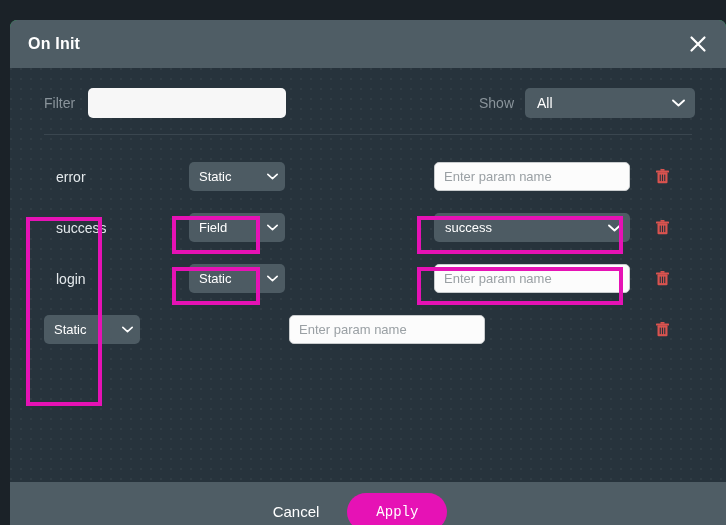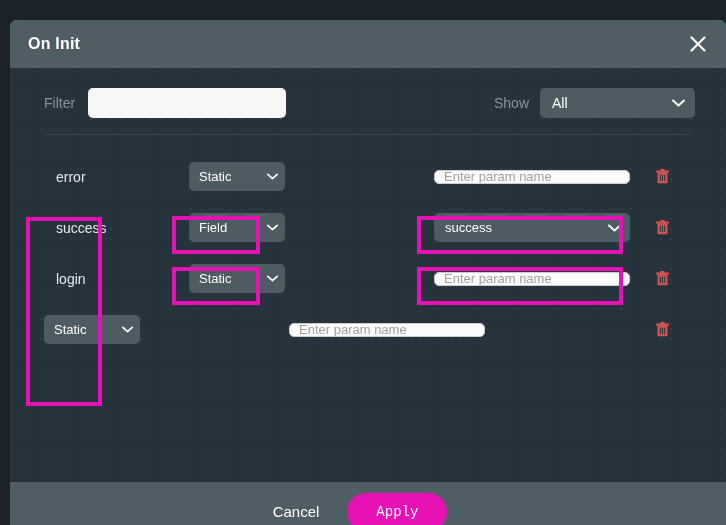--- a/index.html
+++ b/index.html
@@ -102,21 +102,21 @@
     font-size: 14px;
     display: flex;
     align-items: center;
     padding: 0 10px 0 12px;
     cursor: pointer;
     position: relative;
     user-select: none;
   }
   .std-select .sel-label { flex: 1 1 auto; }
   .chev { flex: 0 0 auto; margin-left: 8px; display: flex; align-items: center; }
-  #show-select { width: 155px; height: 30px; }
+  #show-select { width: 170px; height: 30px; }
 
   
   #divider {
     height: 1px;
     background: #3a464f;
     margin: 0 30px;
   }
 
   
   #rows {
@@ -145,21 +145,21 @@
     font-size: 13px;
     padding: 0 7px 0 10px;
   }
   .value-cell {
     flex: 1 1 auto;
     display: flex;
     align-items: center;
   }
   .param-input {
     width: 196px;
-    height: 14px;
+    height: 29px;
     border-radius: 5px;
     border: 1px solid #c9ccce;
     background: #fcfcfc;
     outline: none;
     padding: 0 9px;
     font-size: 13px;
     font-family: "Liberation Sans", sans-serif;
     color: #333;
   }
   .param-input::placeholder { color: #9aa0a4; }

